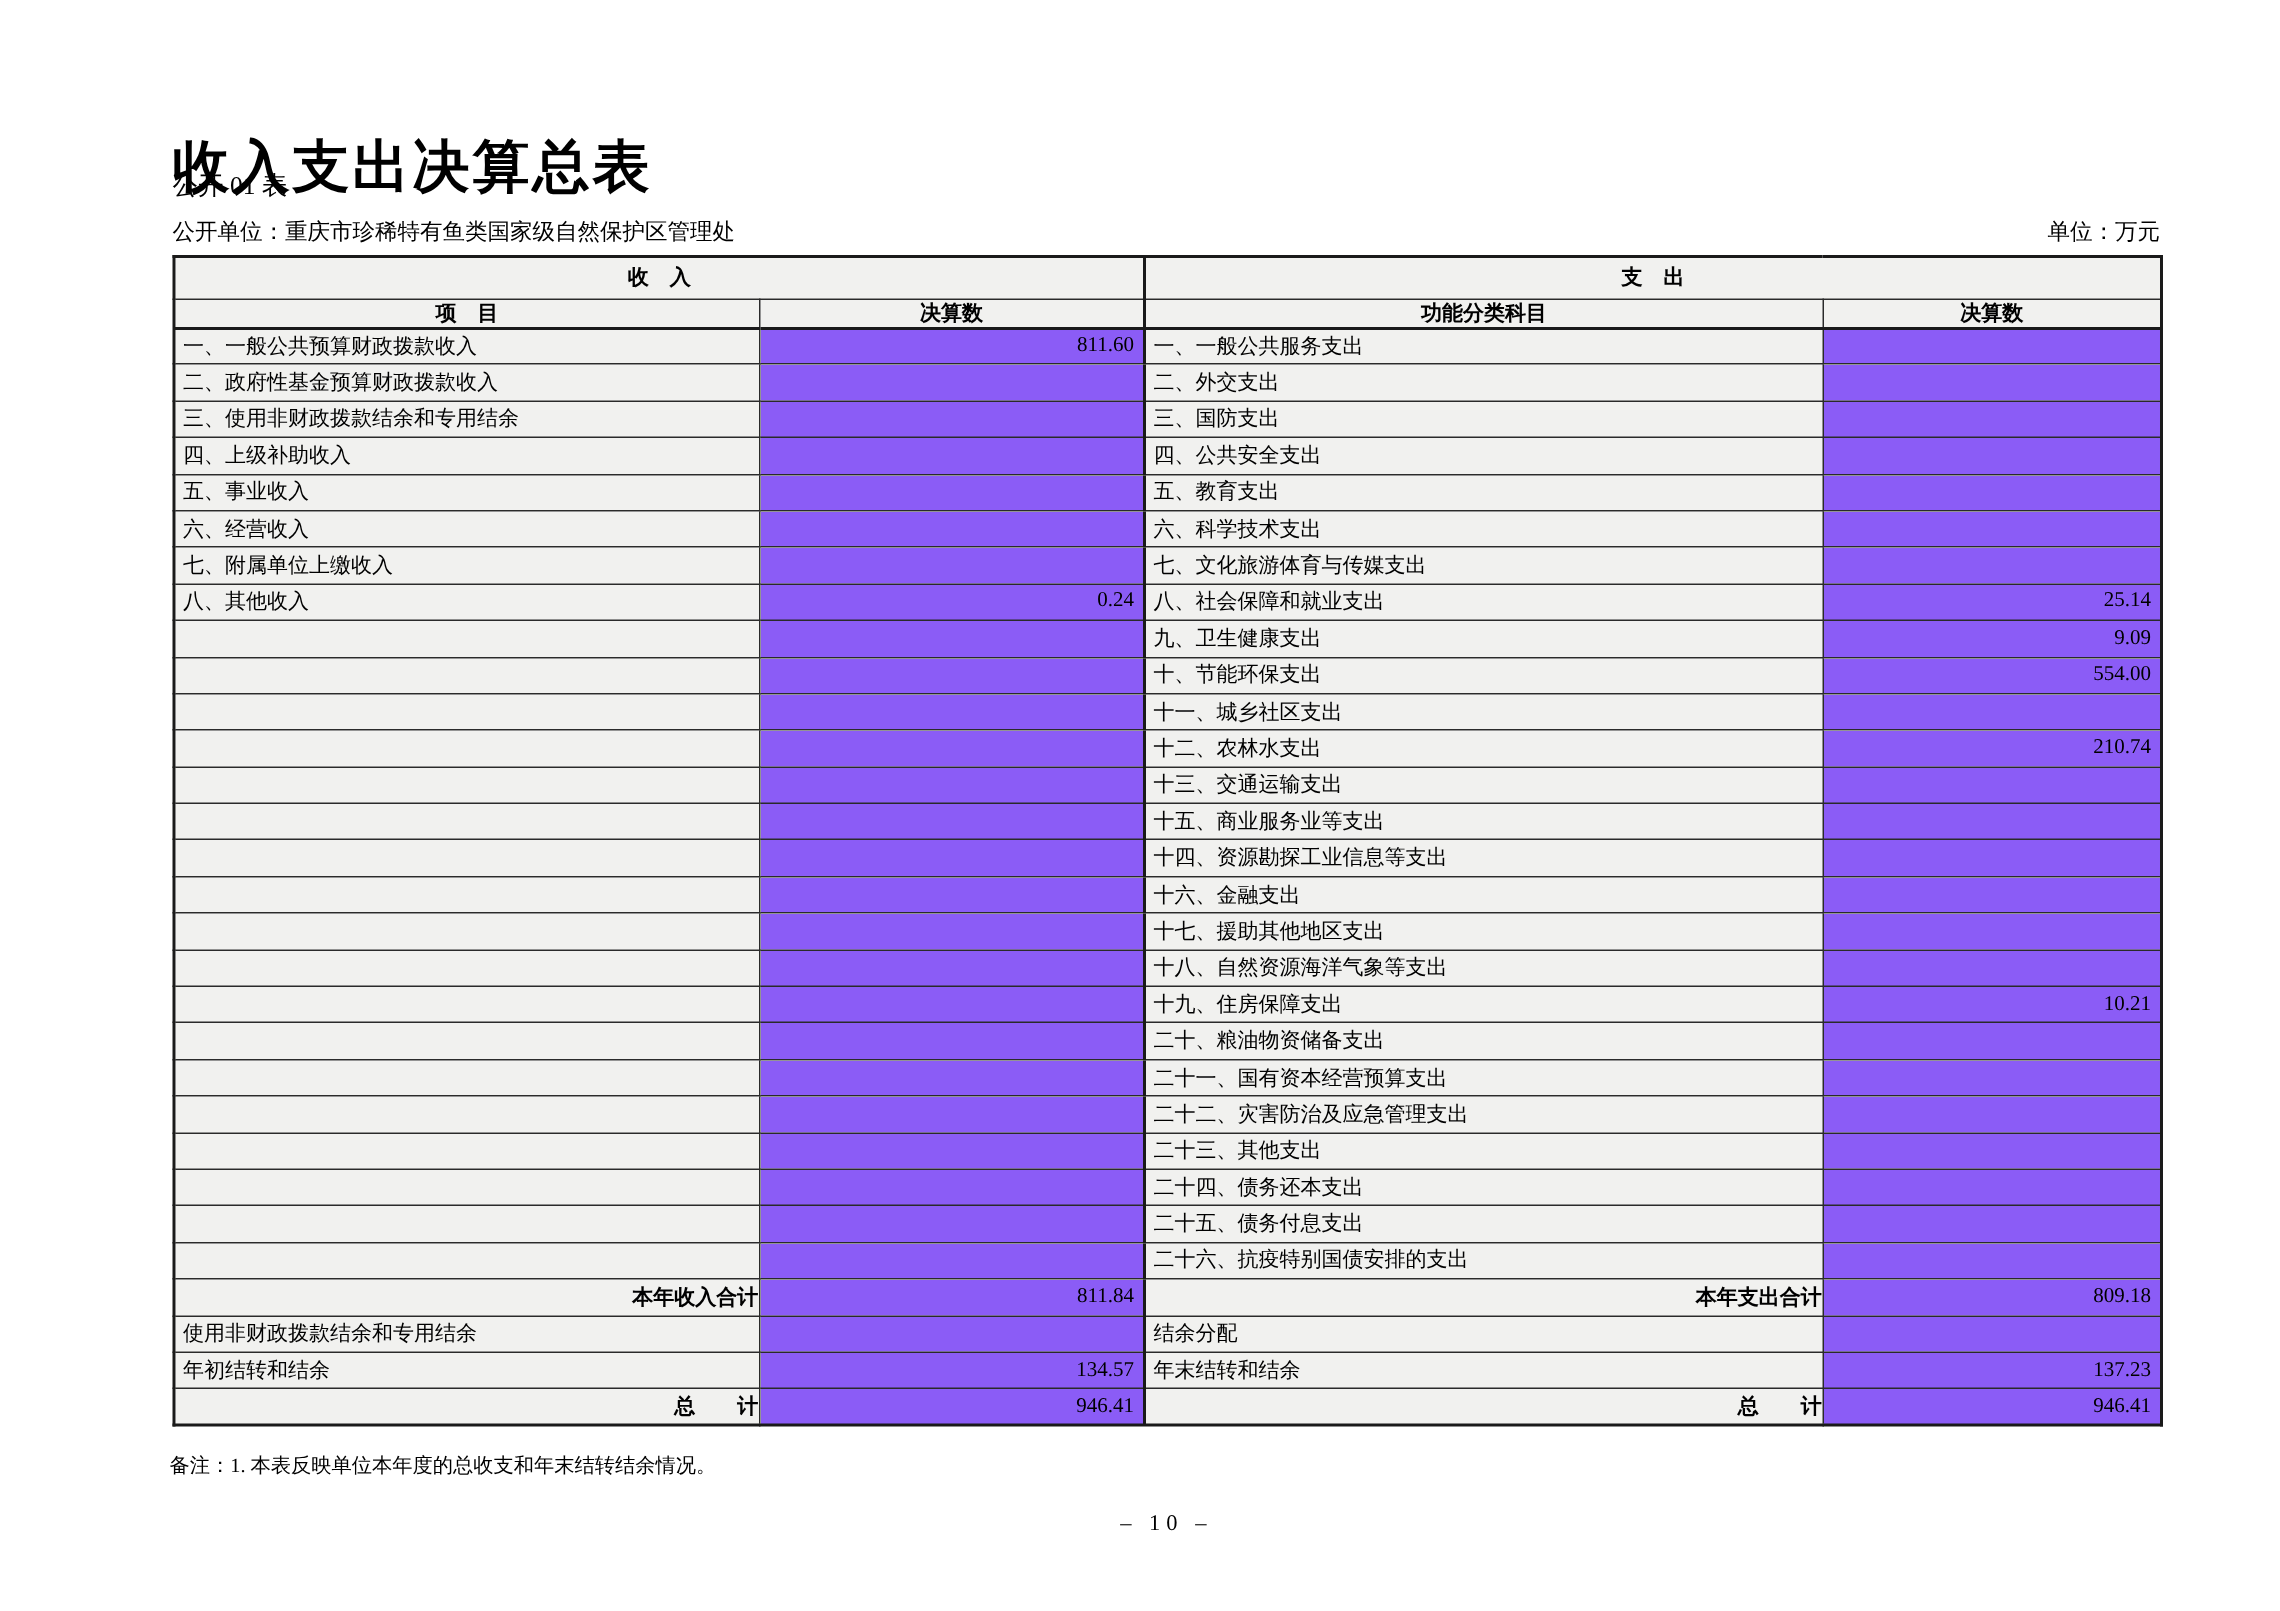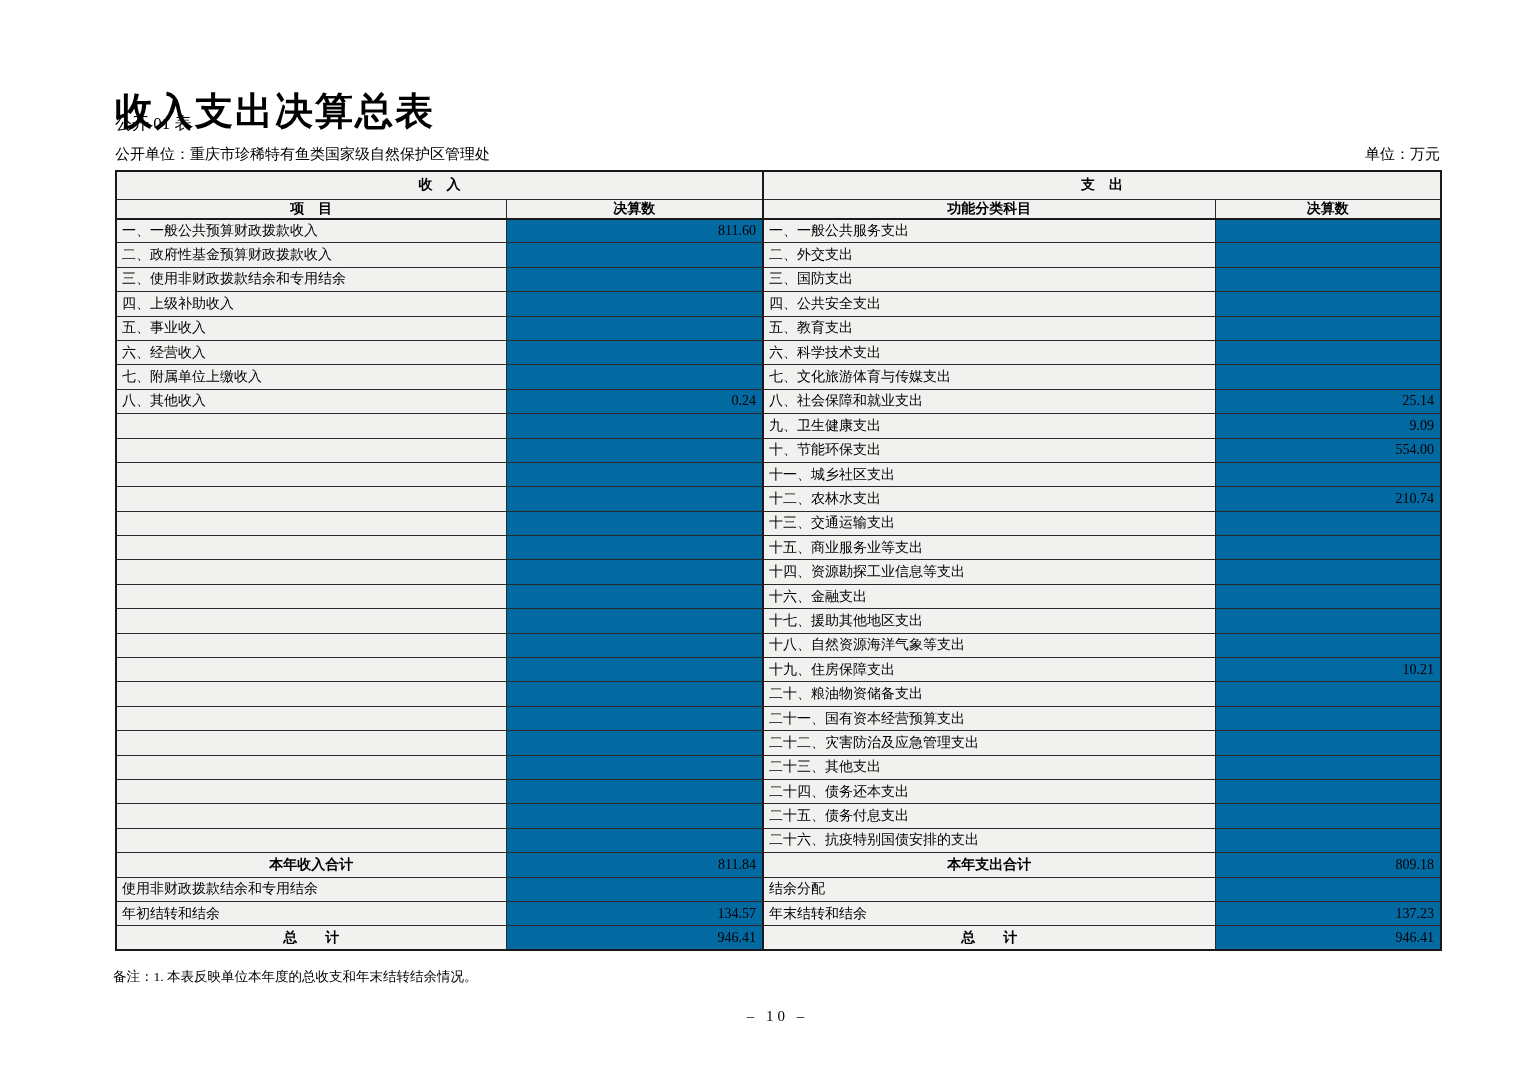--- a/index.html
+++ b/index.html
@@ -40,25 +40,25 @@
   thead th{
     background:#f1f1ef;
     font-weight:bold;text-align:center;font-size:15px;
   }
   thead tr.col-row th{border-bottom:2px solid #1a1a1a;}
   tbody tr{height:24.4px;}
   tbody td.item{
     background:#f1f1ef;text-align:left;padding-left:5px;
   }
   tbody td.value{
-    background:#0369a1;text-align:right;padding-right:6px;
+    background:#8b5cf6;text-align:right;padding-right:6px;
   }
   .mid{border-left:2px solid #1a1a1a !important;margin-left:12px;}
   tbody td.total{
-    text-align:center;font-weight:bold;padding-left:0;
+    text-align:right;font-weight:bold;padding-left:0;
   }
   .notes{
     position:absolute;left:113px;top:966px;
     font-size:13.5px;line-height:22px;
   }
   .note-line2{padding-left:54px;}
   .pageno{
     position:absolute;top:1008px;left:115px;width:1325px;
     text-align:center;font-size:15px;letter-spacing:4px;
   }

